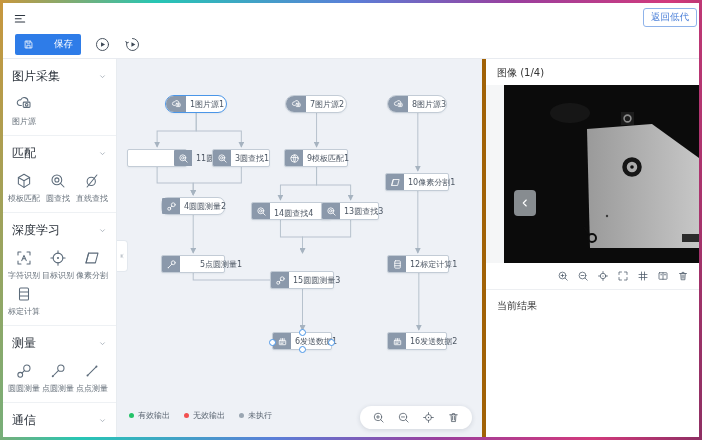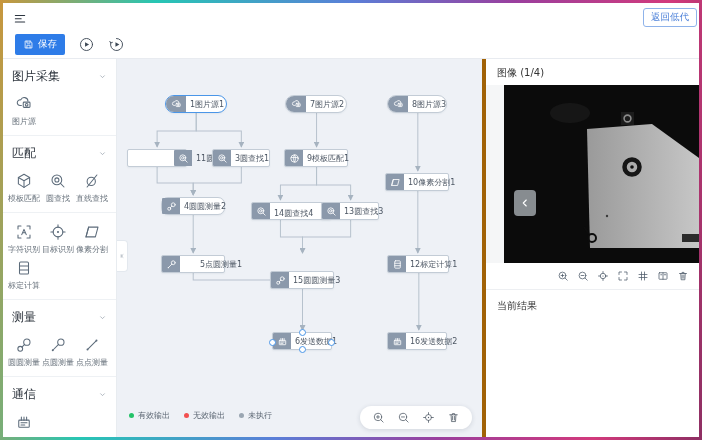--- a/index.html
+++ b/index.html
@@ -7,21 +7,21 @@
     background:linear-gradient(100deg,#c9963c 0%,#27c6b4 20%,#5a7fd8 45%,#9a3f9e 66%,#d23a7c 86%,#8e2f63 100%);}
   .app{position:relative;width:696px;height:434px;background:#fff;overflow:hidden;
     font-family:"DejaVu Sans","Liberation Sans",sans-serif;-webkit-font-smoothing:antialiased;}
   svg.ic{display:block}
   
   .hdr{position:absolute;top:0;left:0;right:0;height:32px;border-bottom:1px solid #ececf1;display:flex;align-items:center;padding:0 10px;box-sizing:border-box;background:#fff;}
   .hamburger{color:#2c3540;width:14px;height:14px;cursor:pointer}
   .back-btn{position:absolute;right:2px;top:5px;height:19px;padding:0 7px;background:#fff;border:1px solid #8fb3ea;border-radius:3px;color:#4a7fd8;font-size:9.5px;display:flex;align-items:center;white-space:nowrap;cursor:pointer}
   
   .tbar{position:absolute;top:28px;left:0;right:0;height:28px;border-bottom:1px solid #e8ebf0;display:flex;align-items:center;gap:13px;padding:0 12px;box-sizing:border-box;background:#fff;}
-  .save-btn{display:flex;align-items:center;gap:4px;background:#2e7ce8;color:#fff;font-size:9.5px;padding:2px 8px;height:17px;border-radius:2px;cursor:pointer}
+  .save-btn{display:flex;align-items:center;gap:20px;background:#2e7ce8;color:#fff;font-size:9.5px;padding:2px 8px;height:17px;border-radius:2px;cursor:pointer}
   .tb-ic{color:#3c4754;width:17px;height:17px;cursor:pointer}
   
   .bd{position:absolute;top:56px;bottom:0;left:0;right:0;display:flex;}
   
   .sidebar{width:113px;flex-shrink:0;background:#fff;border-right:1px solid #e8ecf0;overflow:hidden;}
   .sb-section{border-bottom:1px solid #eef1f4;padding:4px 0 8px;}
   .sb-title{display:flex;align-items:center;justify-content:space-between;padding:5px 9px 4px;font-size:12px;color:#2b323b;cursor:pointer}
   .sb-title .chev{color:#9aa3ad;width:9px;height:9px}
   .sb-items{display:flex;flex-wrap:wrap;padding:2px 4px 0;}
   .sb-item{width:34px;display:flex;flex-direction:column;align-items:center;margin:4px 0 0;cursor:pointer}
@@ -156,20 +156,28 @@
                   <svg class="ic" viewBox="0 0 24 24" width="18" height="18" fill="none" stroke="currentColor" stroke-width="1.4" stroke-linecap="round" stroke-linejoin="round">
                     <circle cx="11" cy="12.5" r="5.5"></circle>
                     <path d="M5.5 20L18.5 4"></path>
                   </svg>
                 </span>
                 <span class="sb-lb">直线查找</span>
               </div>
             </div>
           </div>
           <div class="sb-section">
+            <div class="sb-title">
+              <span>深度学习</span>
+              <span class="chev">
+                <svg class="ic" viewBox="0 0 24 24" width="9" height="9" fill="none" stroke="currentColor" stroke-width="2" stroke-linecap="round" stroke-linejoin="round">
+                  <path d="M7 10l5 5 5-5"></path>
+                </svg>
+              </span>
+            </div>
             <div class="sb-items">
               <div class="sb-item">
                 <span class="sb-ic">
                   <svg class="ic" viewBox="0 0 24 24" width="18" height="18" fill="none" stroke="currentColor" stroke-width="1.4" stroke-linecap="round" stroke-linejoin="round">
                     <path d="M4 8V4h4M16 4h4v4M20 16v4h-4M8 20H4v-4"></path>
                     <path d="M9 15.5l3-7 3 7M10 13h4"></path>
                   </svg>
                 </span>
                 <span class="sb-lb">字符识别</span>
               </div>

